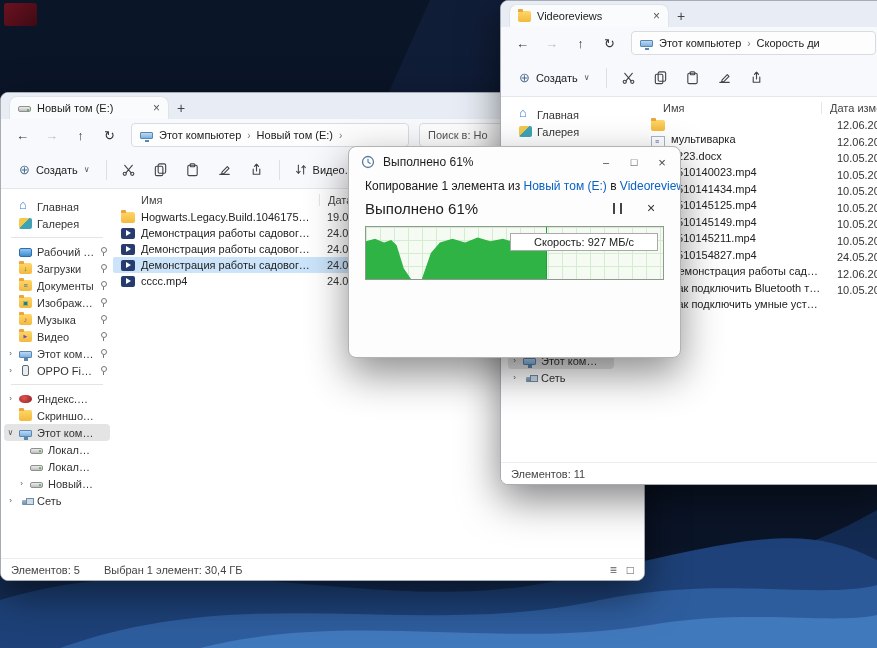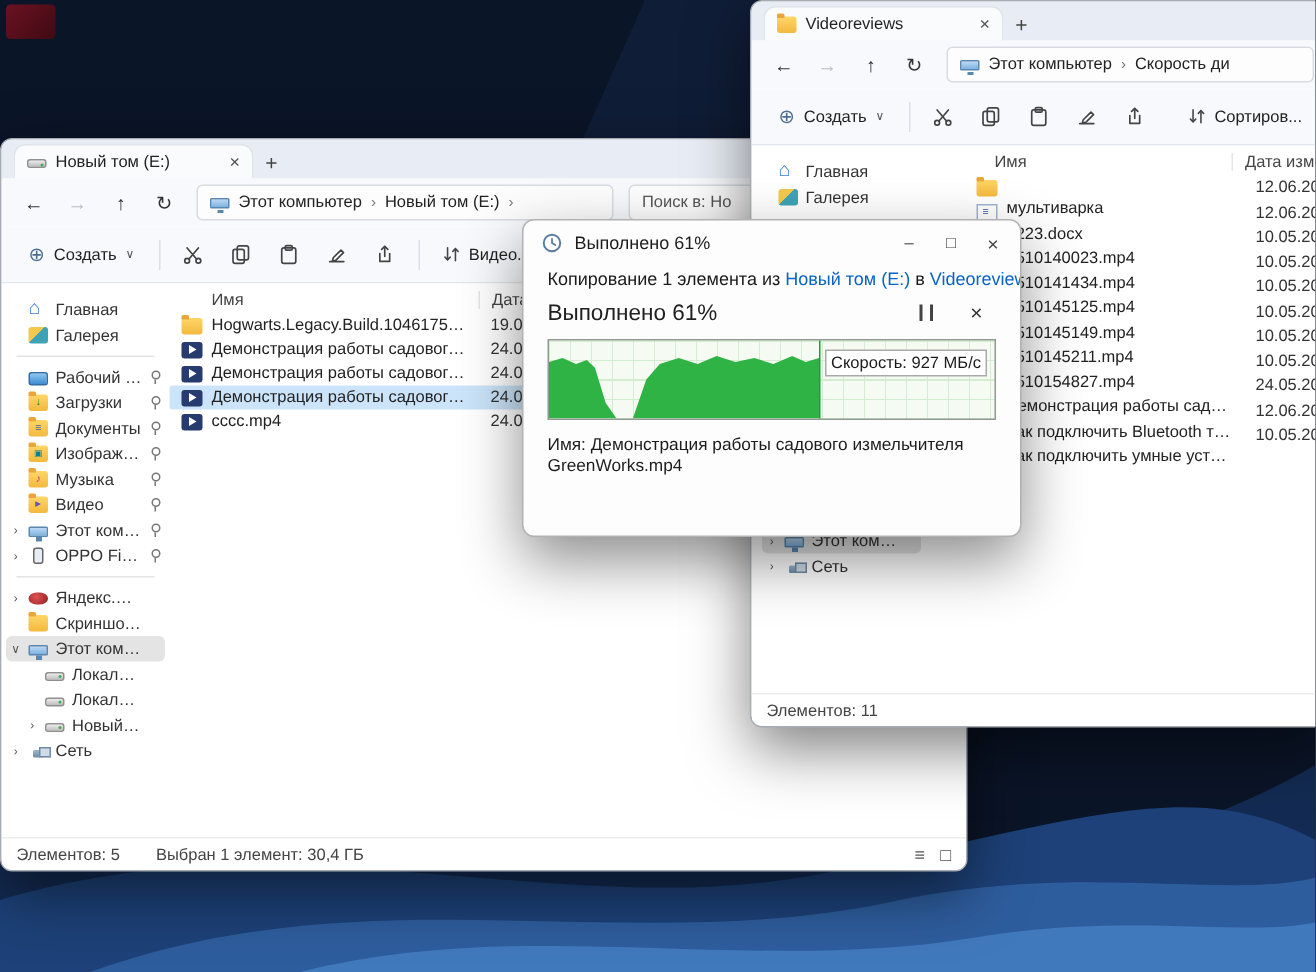--- a/index.html
+++ b/index.html
@@ -126,21 +126,21 @@
   .dlg-headline{display:flex;align-items:center;margin-top:5px;}
   .dlg-headline .big{font-size:15px;color:#202020;}
   .pause-bars{width:9px;height:11px;border-left:2.5px solid #444;border-right:2.5px solid #444;}
   .dlg-hbtn{width:26px;height:20px;display:flex;align-items:center;justify-content:center;margin-left:8px;}
   .dlg-hbtn.cancel{color:#333;font-size:14px;}
   .chart{position:relative;margin-top:8px;height:54px;border:1px solid #8f998f;background-color:#f5fbf3;
          background-image:repeating-linear-gradient(to right,#d4ecd0 0 1px,transparent 1px 14px),
                           repeating-linear-gradient(to bottom,#d4ecd0 0 1px,transparent 1px 13px);}
   .chart-fill{position:absolute;left:0;top:0;bottom:0;overflow:hidden;border-right:1px solid #1d9e38;}
   .chart-fill svg{display:block;width:100%;height:100%;}
-  .speedbox{position:absolute;right:5px;top:6px;background:#fff;border:1px solid #a9a9a9;padding:2px 3px;
+  .speedbox{position:absolute;right:5px;top:6px;background:#fff;border:1px solid #a9a9a9;padding:2px 23px;
             font-size:11px;color:#1a1a1a;white-space:nowrap;}
   .dlg-details{margin-top:11px;font-size:11.5px;color:#1c1c1c;line-height:13.5px;}
 </style>
 </head>
 <body>
 
 <div class="screen">
 
   <svg class="wallpaper" viewBox="0 0 877 648" preserveAspectRatio="none">
     <rect width="877" height="648" fill="#0b1528"></rect>
@@ -468,29 +468,20 @@
             <path d="M5.5 10.5 l5.5 -5.5 l1.8 1.8 l-5.5 5.5 l-2.4 0.6 z"></path>
           </svg>
       </span>
       <span class="tbtn">
         <svg width="15" height="15" viewBox="0 0 16 16">
             <path d="M4.5 7.5 v5.5 h7 V7.5"></path>
             <path d="M8 2.5 v7"></path>
             <path d="M5.8 4.6 L8 2.4 l2.2 2.2"></path>
           </svg>
       </span>
-      <div class="sortbtn pushright">
-        <svg width="14" height="15" viewBox="0 0 16 16">
-            <path d="M5 3 v9"></path>
-            <path d="M3 10.2 L5 12.3 L7 10.2"></path>
-            <path d="M11 13 V4"></path>
-            <path d="M9 5.8 L11 3.7 L13 5.8"></path>
-          </svg>
-        <span>Сортиров...</span>
-      </div>
     </div>
     <div class="winbody">
       <div class="sidebar">
 
           <div class="sb-item">
             <span class="sb-chev"></span>
             <span class="si icon-home"></span>
             <span class="sb-label">Главная</span>
             <span class="pin" style="visibility: hidden;"></span>
           </div>
@@ -625,19 +616,18 @@
       </div>
       <div class="chart">
         <div class="chart-fill" style="width: 61%;">
           <svg viewBox="0 0 100 40" preserveAspectRatio="none">
             <polygon fill="#2fb344" points="0,11 5,9 10,12 14,10 17,14 21,32 25,40 31,40 36,20 41,12 48,9 55,12 62,8 69,11 76,9 83,12 90,8 95,11 100,9 100,40 0,40"></polygon>
           </svg>
         </div>
         <div class="speedbox">Скорость: 927 МБ/с</div>
       </div>
       <div class="dlg-details">
-        <div>Имя:  Демонстрация работы садового измельчителя GreenWorks.mp4</div>
       </div>
 
     </div>
   </div>
 
 </div>
 
 </body></html>

